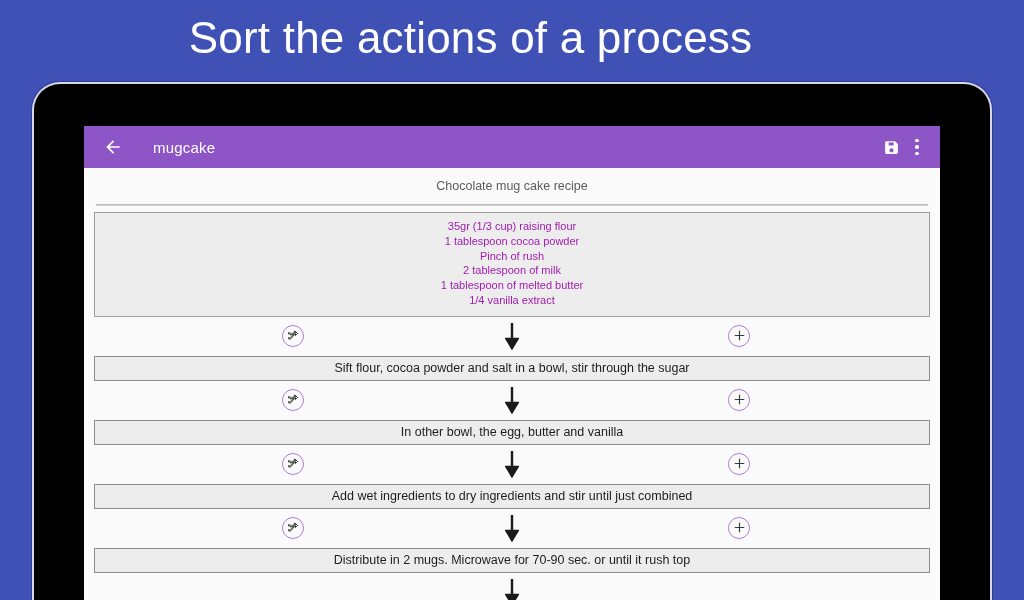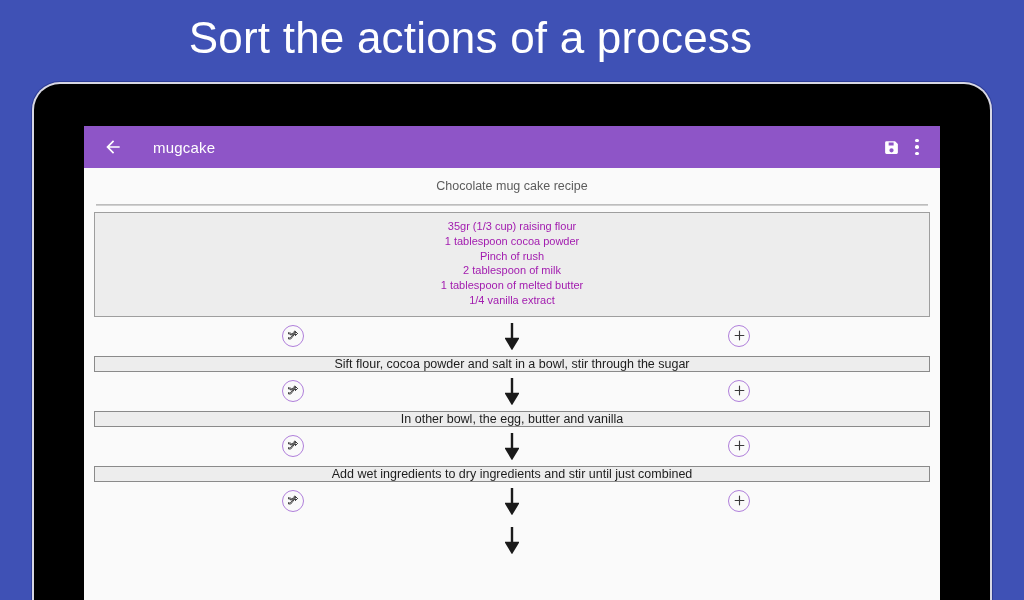--- a/index.html
+++ b/index.html
@@ -134,21 +134,21 @@
   .arrow-down {
     position: absolute;
     left: 50%; top: 5px;
     transform: translateX(-50%);
   }
 
   
   .step-box {
     background: #ededed;
     border: 1px solid #8a8a8a;
-    height: 16px;
+    height: 25px;
     display: flex; align-items: center; justify-content: center;
     font-size: 12.5px;
     color: #1d1d1d;
     cursor: pointer;
   }
 </style>
 </head>
 <body>
 
 <div class="promo-headline">Sort the actions of a process</div>
@@ -269,20 +269,21 @@
             <path d="M7 1 L7 19 M7 26 L1.5 17 L12.5 17 Z" stroke="#1a1a1a" stroke-width="2.4" fill="#1a1a1a"></path>
           </svg>
         </div>
         <div class="circle-btn add">
           <svg width="13" height="13" viewBox="0 0 24 24" aria-hidden="true">
             <path d="M12 4v16M4 12h16" stroke="#3a3a3a" stroke-width="2.1" stroke-linecap="round"></path>
           </svg>
         </div>
       </div>
 
+      <div class="step-box">Distribute in 2 mugs. Microwave for 70-90 sec. or until it rush top</div>
 
       <div class="connector-row">
 
         <div class="arrow-down">
           <svg width="14" height="28" viewBox="0 0 14 28" aria-hidden="true">
             <path d="M7 1 L7 19 M7 26 L1.5 17 L12.5 17 Z" stroke="#1a1a1a" stroke-width="2.4" fill="#1a1a1a"></path>
           </svg>
         </div>
 
       </div>

